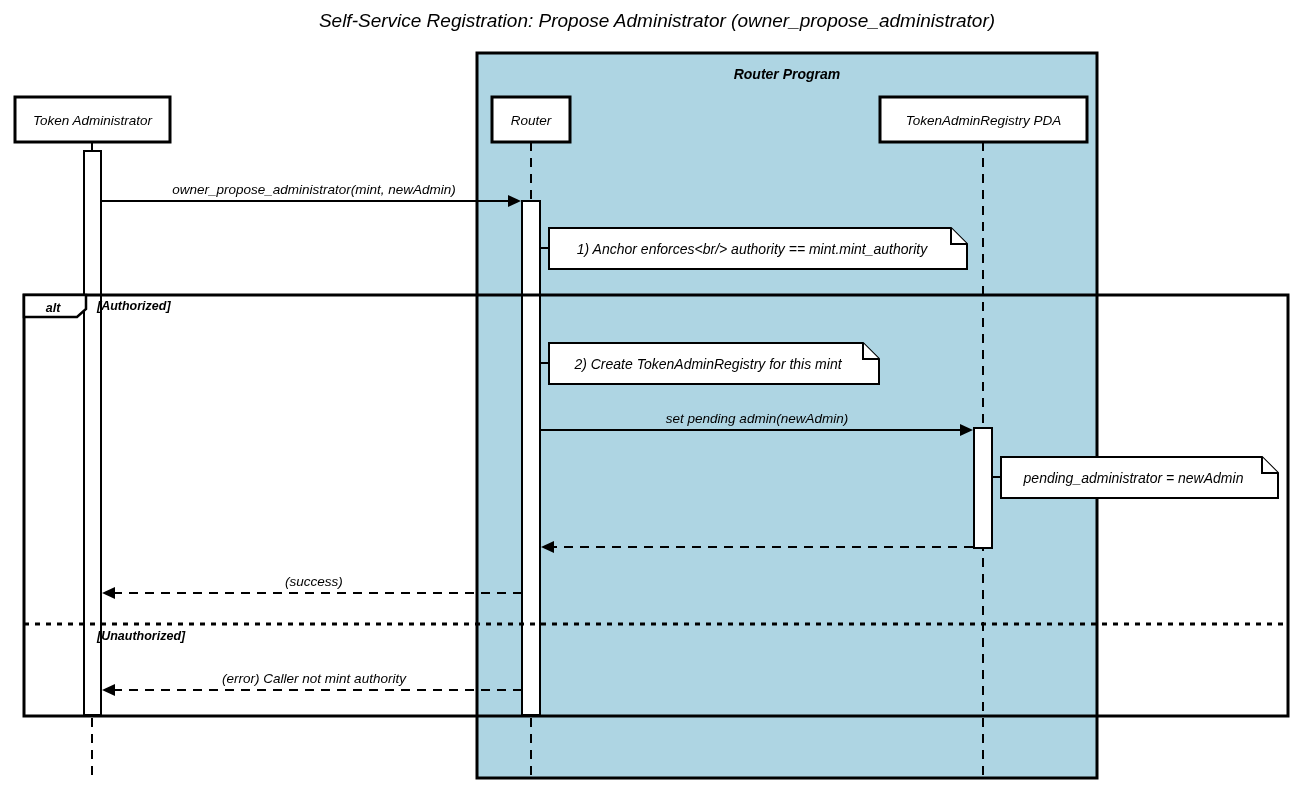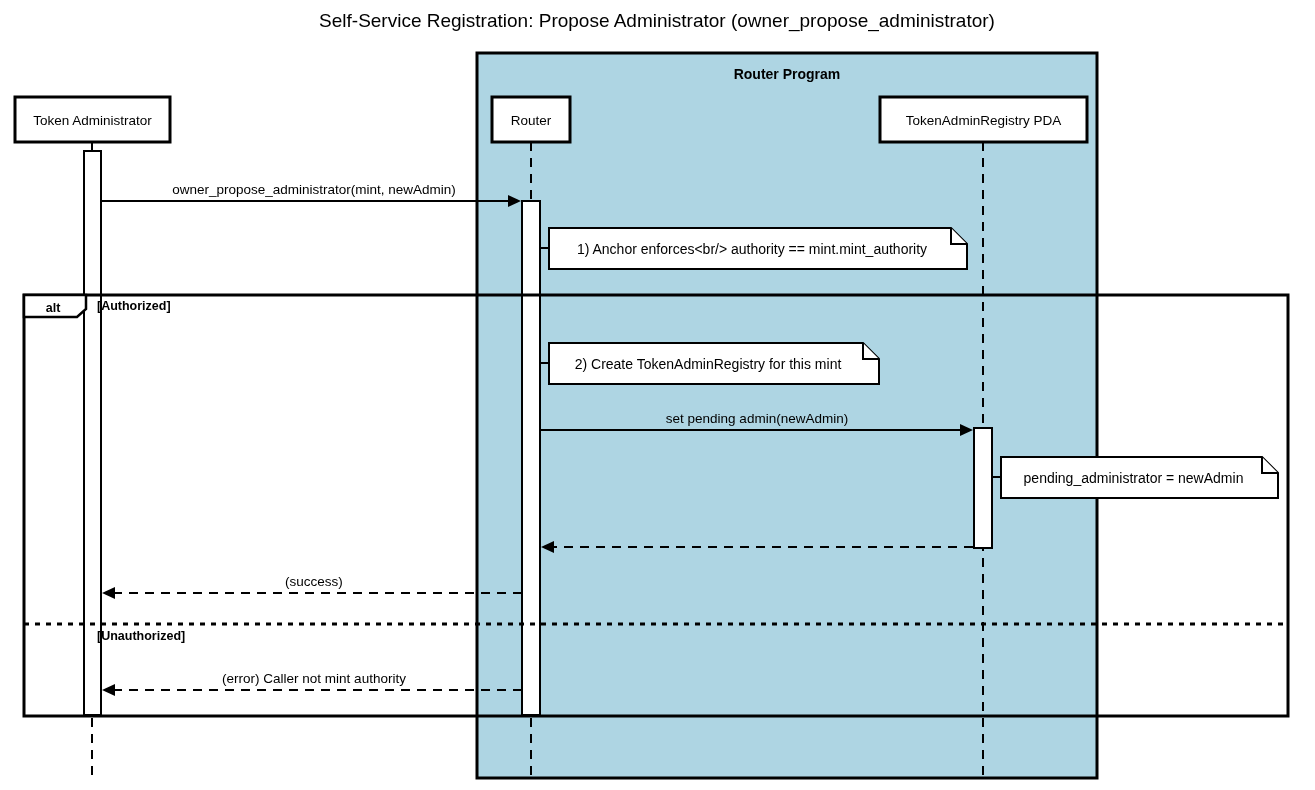--- a/index.html
+++ b/index.html
@@ -12,20 +12,21 @@
     width: 1315px;
     height: 790px;
     font-family: "Liberation Sans", sans-serif;
     color: #000000;
     overflow: hidden;
   }
   #diagram {
     position: relative;
     width: 1315px;
     height: 640px;
+    font-style: italic;
   }
   svg#seq {
     position: absolute;
     left: 0;
     top: 0;
   }
   .ttl {
     font-size: 19px;
     fill: #000;
   }

